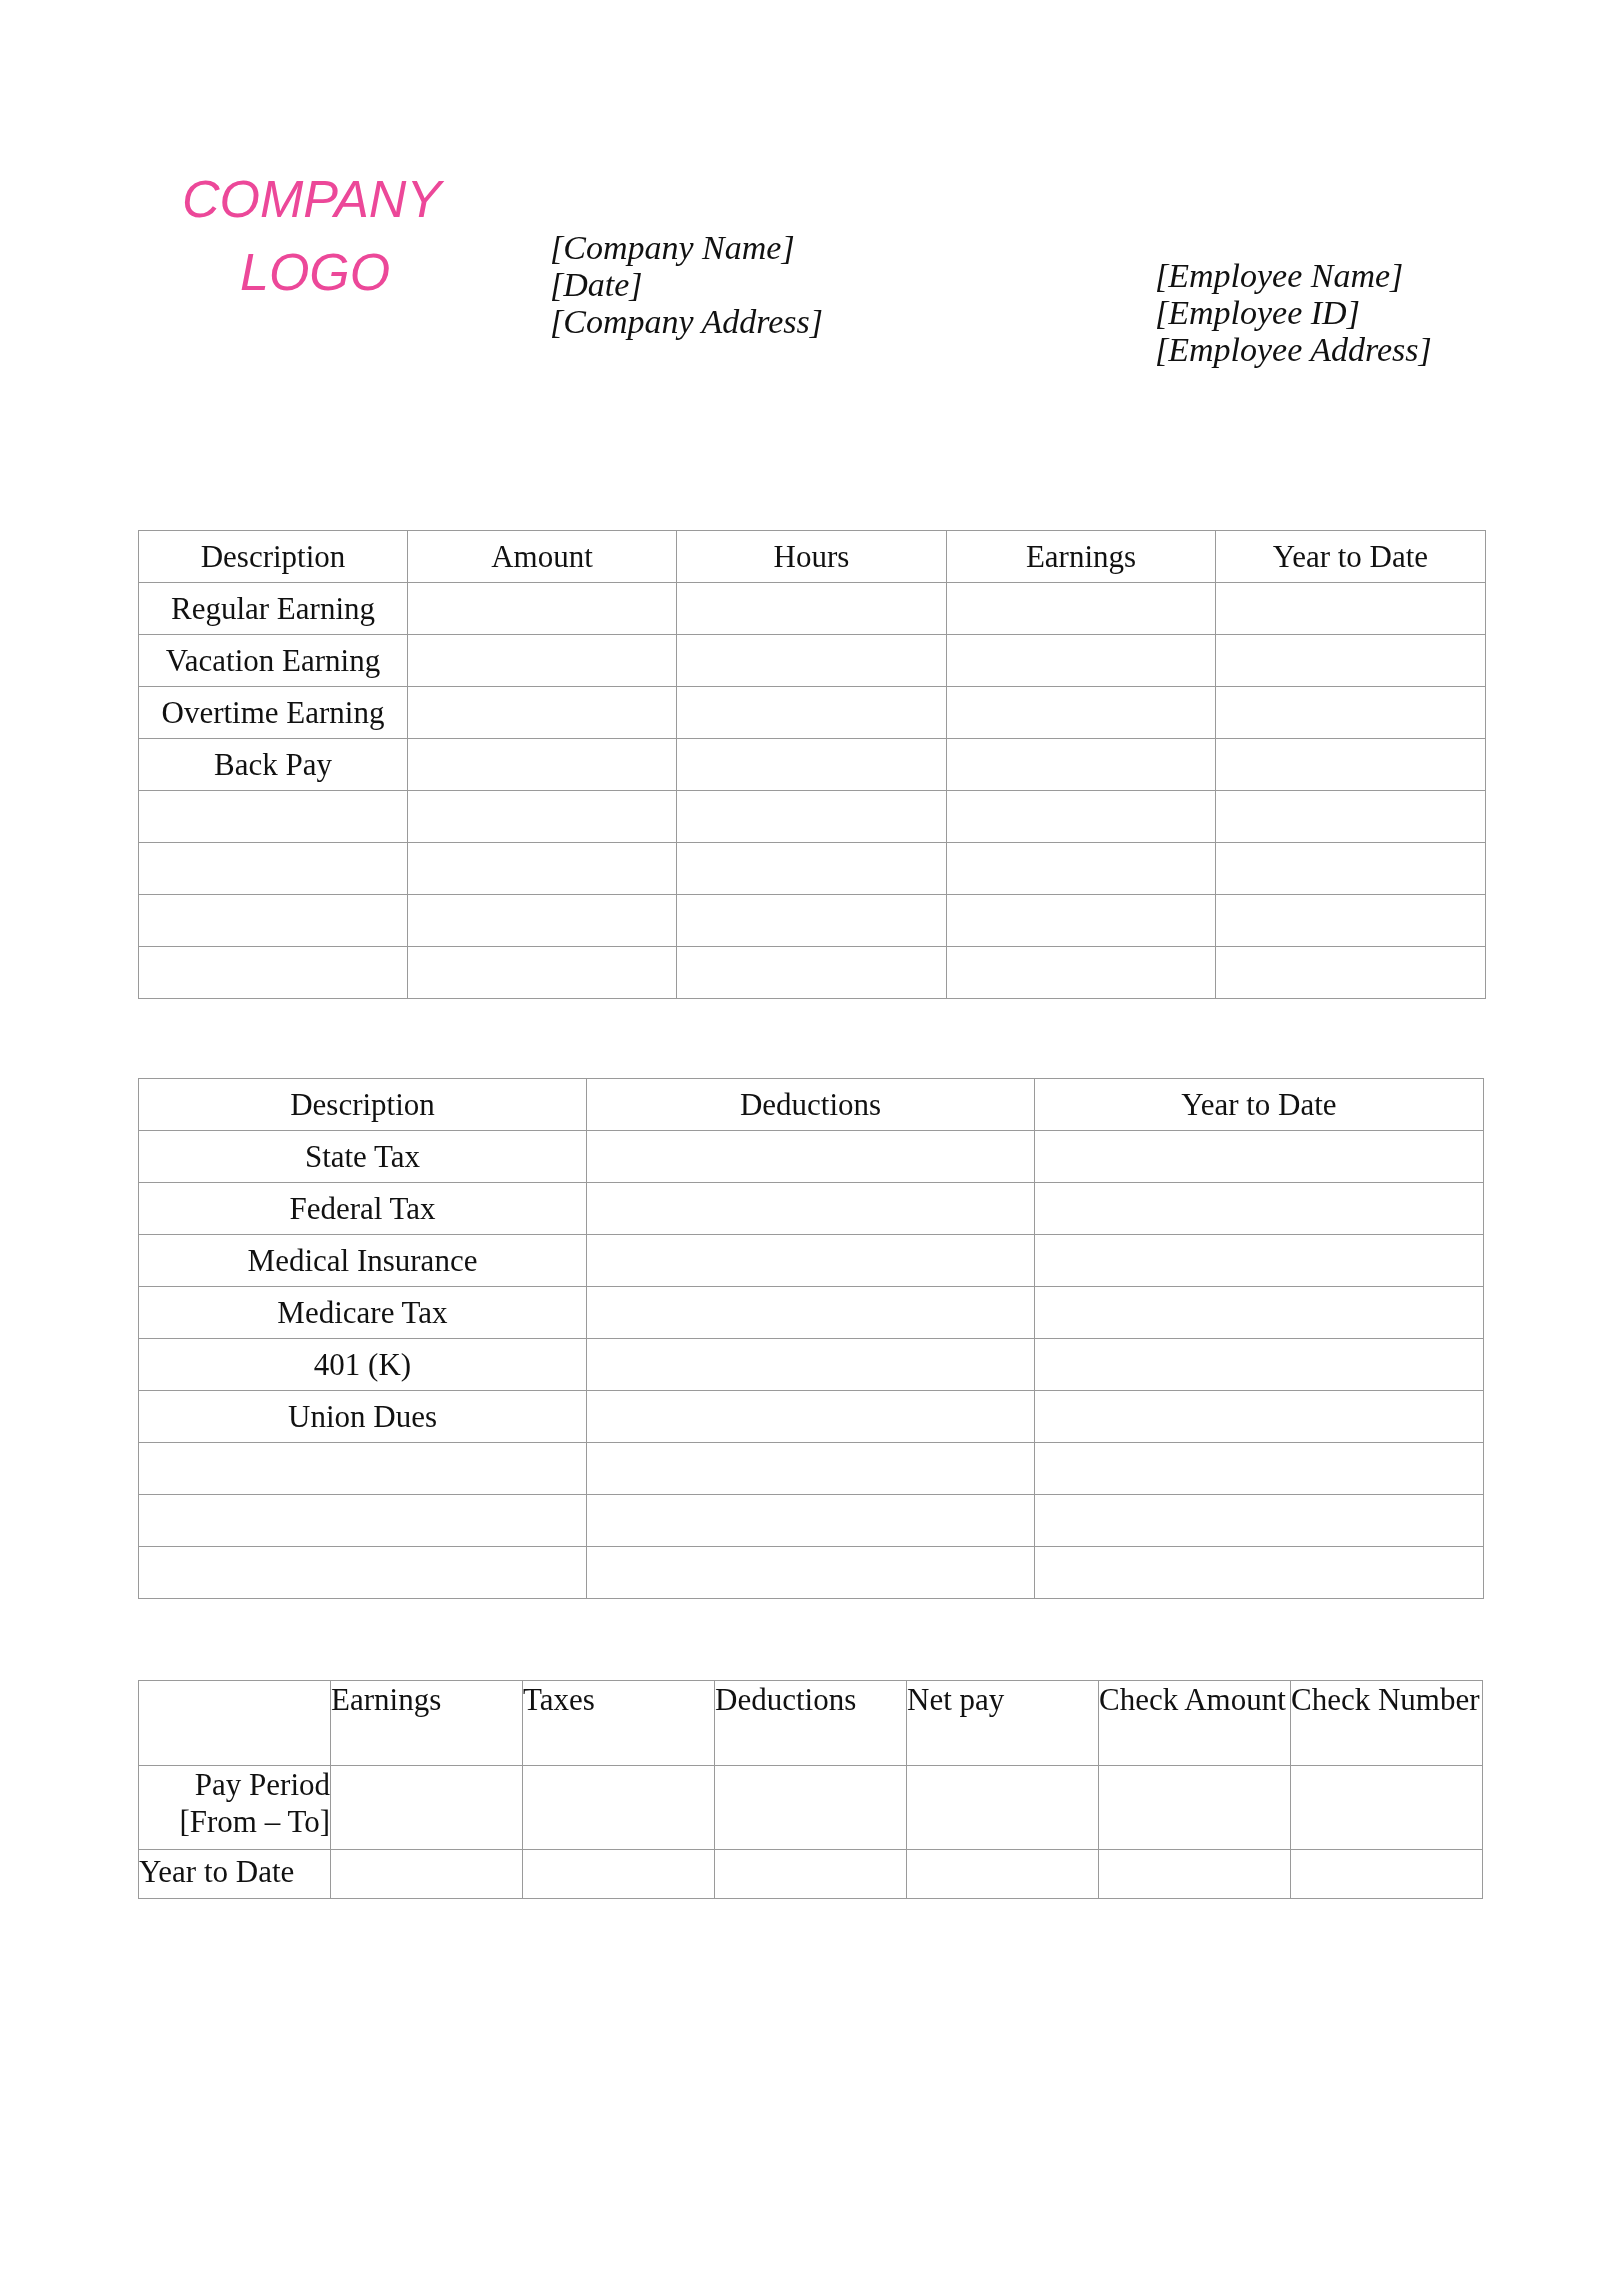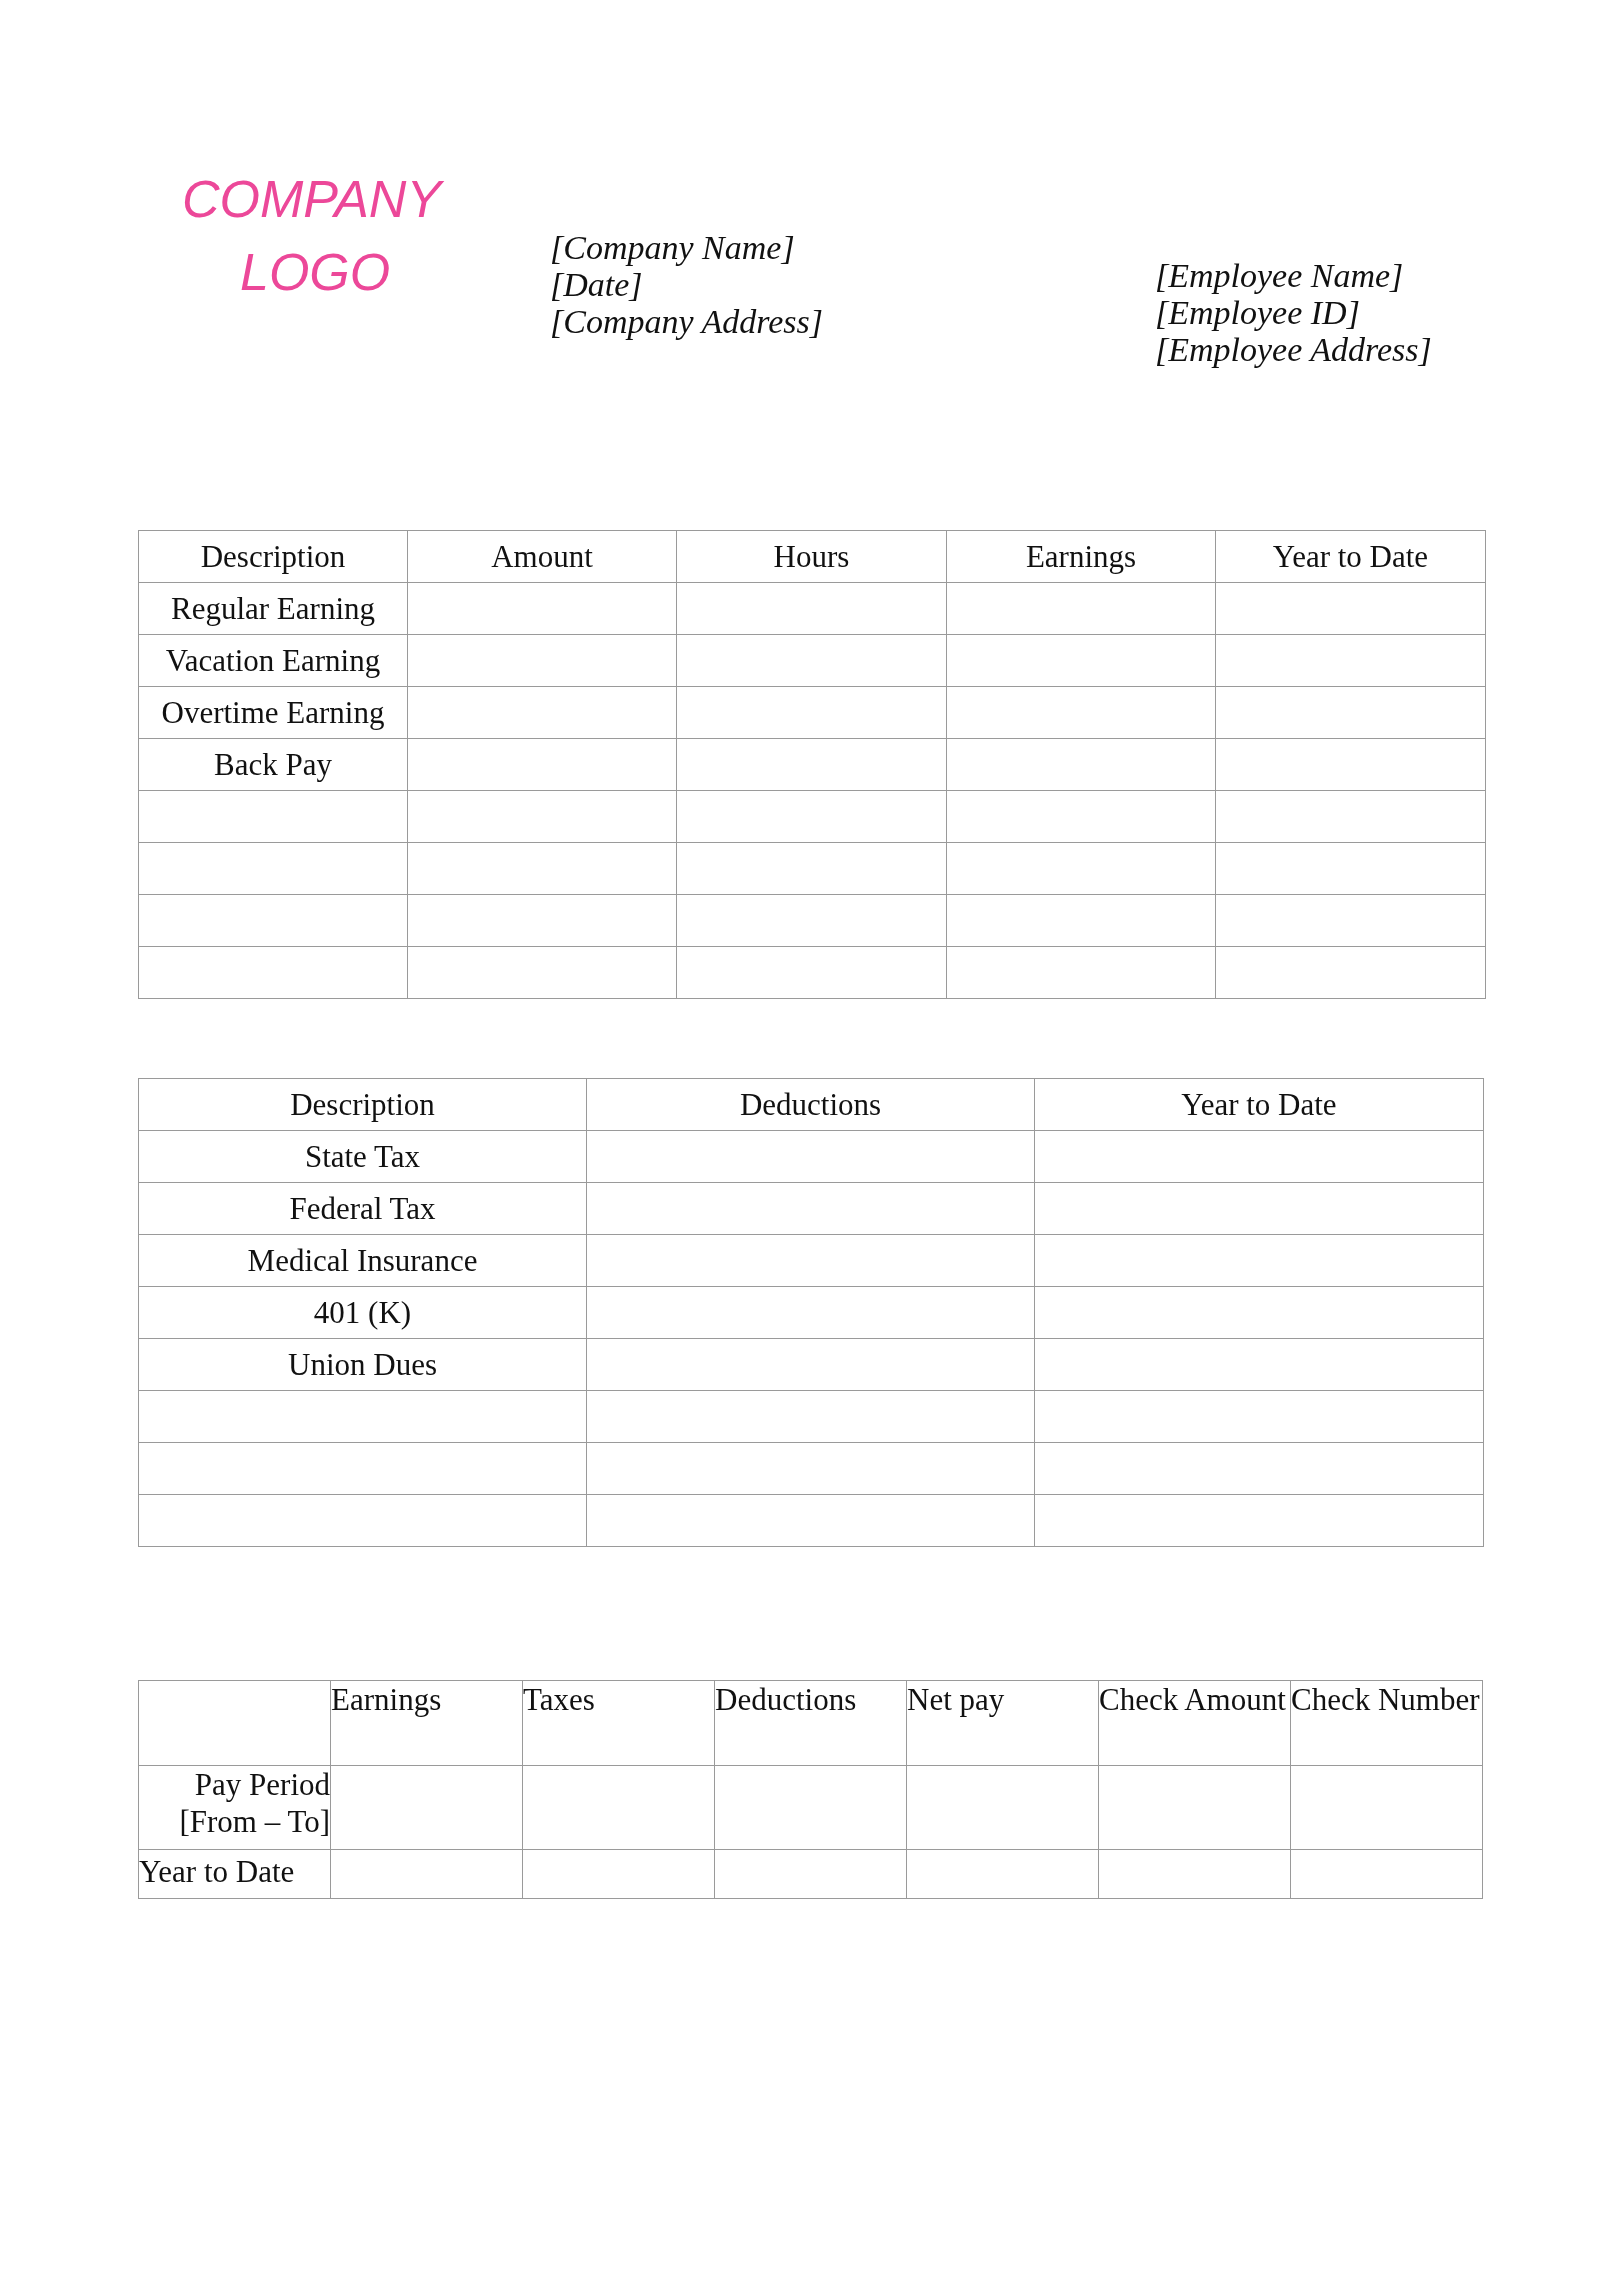--- a/index.html
+++ b/index.html
@@ -140,20 +140,25 @@
     <td>Federal Tax</td>
     <td></td>
     <td></td>
   </tr>
   <tr>
     <td>Medical Insurance</td>
     <td></td>
     <td></td>
   </tr>
   <tr>
+    <td>Medicare Tax</td>
+    <td></td>
+    <td></td>
+  </tr>
+  <tr>
     <td>401 (K)</td>
     <td></td>
     <td></td>
   </tr>
   <tr>
     <td>Union Dues</td>
     <td></td>
     <td></td>
   </tr>
   <tr>

